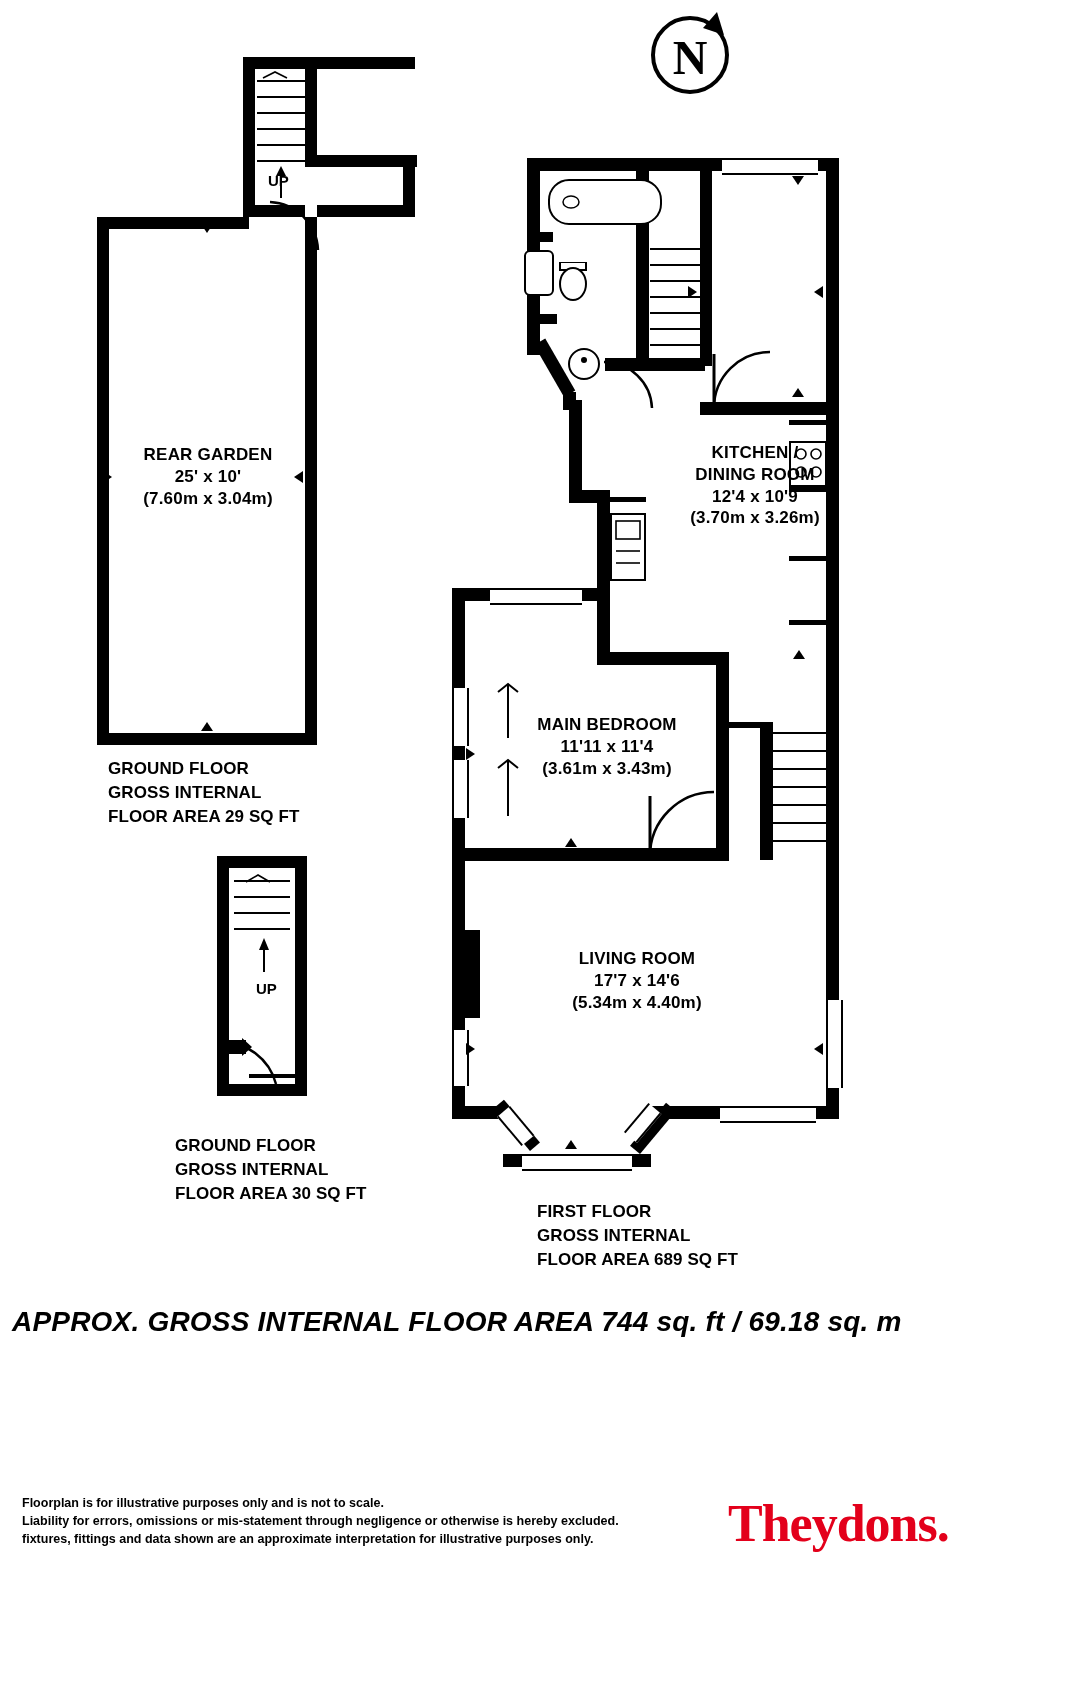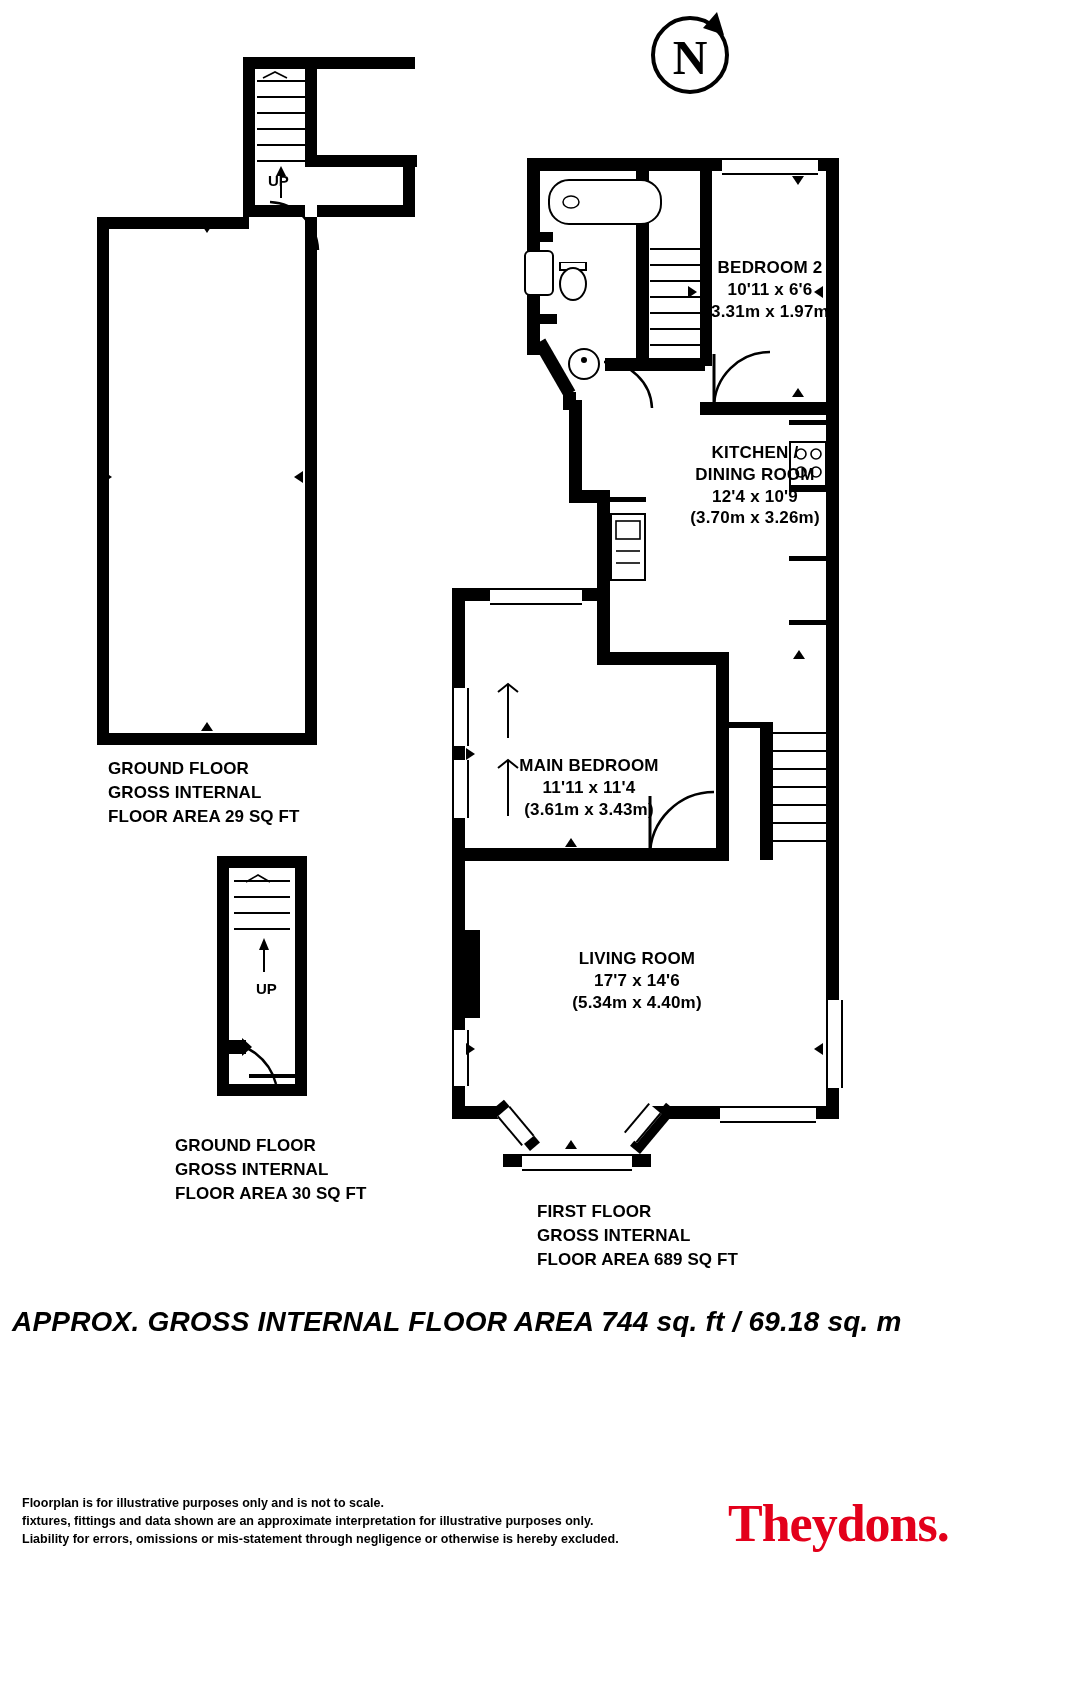--- a/index.html
+++ b/index.html
@@ -79,20 +79,25 @@
   <div class="wall" style="left:97px;top:217px;width:12px;height:528px;"></div>
   <div class="wall" style="left:97px;top:217px;width:152px;height:12px;"></div>
   <div class="wall" style="left:305px;top:217px;width:12px;height:528px;"></div>
   <div class="wall" style="left:97px;top:733px;width:220px;height:12px;"></div>
 
   <div class="ar ar-r" style="left:103px;top:471px;"></div>
   <div class="ar ar-l" style="left:294px;top:471px;"></div>
   <div class="ar ar-d" style="left:201px;top:224px;"></div>
   <div class="ar ar-u" style="left:201px;top:722px;"></div>
 
+  <div class="label" style="left:105px;top:444px;width:206px;">
+    <div class="l1">REAR GARDEN</div>
+    <div class="l2">25' x 10'</div>
+    <div class="l3">(7.60m x 3.04m)</div>
+  </div>
 
   <div class="blk" style="left:108px;top:757px;">
     <div>GROUND FLOOR</div>
     <div>GROSS INTERNAL</div>
     <div>FLOOR AREA 29 SQ FT</div>
   </div>
 
   <div class="wall" style="left:217px;top:856px;width:90px;height:12px;"></div>
   <div class="wall" style="left:217px;top:856px;width:12px;height:240px;"></div>
   <div class="wall" style="left:295px;top:856px;width:12px;height:240px;"></div>
@@ -191,25 +196,20 @@
 
   <svg style="position:absolute;left:600px;top:360px;width:56px;height:52px;">
     <path d="M4,2 A48,48 0 0 1 52,48" fill="none" stroke="#000" stroke-width="2.5"></path>
   </svg>
 
   <div class="ar ar-d" style="left:792px;top:176px;"></div>
   <div class="ar ar-u" style="left:792px;top:388px;"></div>
   <div class="ar ar-r" style="left:688px;top:286px;"></div>
   <div class="ar ar-l" style="left:814px;top:286px;"></div>
 
-  <div class="label" style="left:660px;top:257px;width:220px;">
-    <div class="l1">BEDROOM 2</div>
-    <div class="l2">10'11 x 6'6</div>
-    <div class="l3">(3.31m x 1.97m)</div>
-  </div>
 
   <div style="position:absolute;left:789px;top:441px;width:38px;height:46px;">
     <svg width="38" height="46">
       <rect x="1" y="1" width="36" height="44" fill="#fff" stroke="#000" stroke-width="2"></rect>
       <circle cx="12" cy="13" r="5" fill="none" stroke="#000" stroke-width="1.6"></circle>
       <circle cx="27" cy="13" r="5" fill="none" stroke="#000" stroke-width="1.6"></circle>
       <circle cx="12" cy="31" r="5" fill="none" stroke="#000" stroke-width="1.6"></circle>
       <circle cx="27" cy="31" r="5" fill="none" stroke="#000" stroke-width="1.6"></circle>
     </svg>
   </div>
@@ -269,21 +269,21 @@
     <div class="st" style="left:0;top:64px;width:54px;height:2px;"></div>
     <div class="st" style="left:0;top:82px;width:54px;height:2px;"></div>
     <div class="st" style="left:0;top:100px;width:54px;height:2px;"></div>
     <div class="st" style="left:0;top:118px;width:54px;height:2px;"></div>
   </div>
   <div class="wall" style="left:729px;top:722px;width:44px;height:6px;"></div>
 
   <div class="ar ar-r" style="left:466px;top:748px;"></div>
   <div class="ar ar-u" style="left:565px;top:838px;"></div>
 
-  <div class="label" style="left:480px;top:714px;width:218px;margin-top:41px;">
+  <div class="label" style="left:498px;top:714px;width:218px;">
     <div class="l1">MAIN BEDROOM</div>
     <div class="l2">11'11 x 11'4</div>
     <div class="l3">(3.61m x 3.43m)</div>
   </div>
 
   <div class="wall" style="left:452px;top:848px;width:13px;height:270px;"></div>
   <div class="wall" style="left:452px;top:930px;width:28px;height:88px;"></div>
   <div class="windowv" style="left:452px;top:1030px;width:13px;height:56px;"></div>
   <div class="windowv" style="left:826px;top:1000px;width:13px;height:88px;"></div>
 
@@ -310,19 +310,19 @@
   <div class="blk" style="left:537px;top:1200px;">
     <div>FIRST FLOOR</div>
     <div>GROSS INTERNAL</div>
     <div>FLOOR AREA 689 SQ FT</div>
   </div>
 
   <div class="total" style="left:12px;top:1306px;width:1048px;font-style:italic;">APPROX. GROSS INTERNAL FLOOR AREA 744 sq. ft / 69.18 sq. m</div>
 
   <div class="disclaimer" style="left:22px;top:1494px;width:700px;">
     <div class="d1">Floorplan is for illustrative purposes only and is not to scale.</div>
+    <div>Liability for errors, omissions or mis-statement through negligence or otherwise is hereby excluded.</div>
     <div>fixtures, fittings and data shown are an approximate interpretation for illustrative purposes only.</div>
-    <div>Liability for errors, omissions or mis-statement through negligence or otherwise is hereby excluded.</div>
   </div>
 
   <div class="brand" style="left:728px;top:1494px;">Theydons.</div>
 
 </div>
 
 </body></html>

